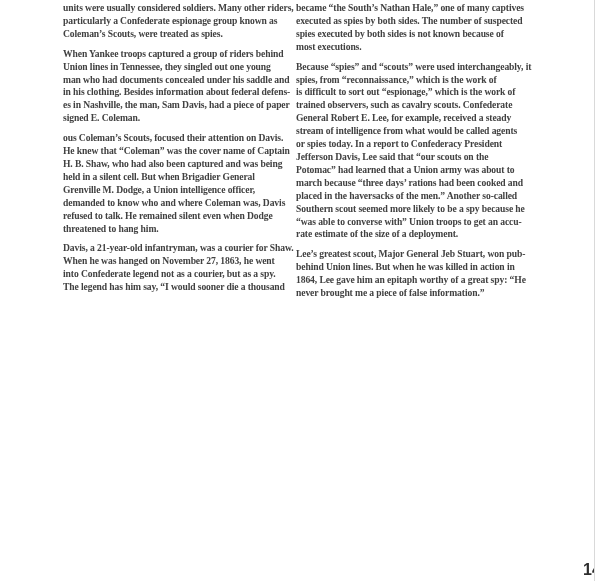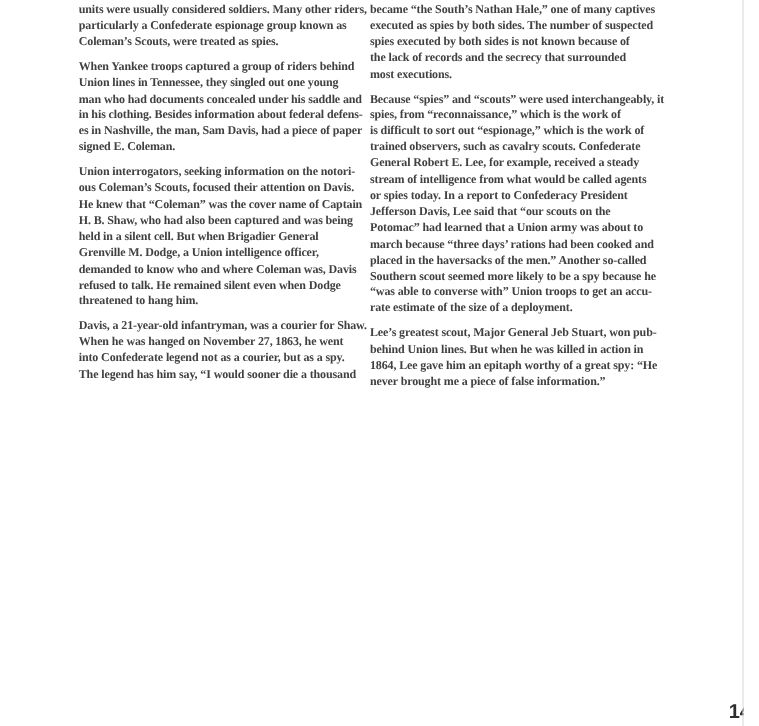--- a/index.html
+++ b/index.html
@@ -61,21 +61,20 @@
       </div>
       <div class="para">
         <div class="line">When Yankee troops captured a group of riders behind</div>
         <div class="line">Union lines in Tennessee, they singled out one young</div>
         <div class="line">man who had documents concealed under his saddle and</div>
         <div class="line">in his clothing. Besides information about federal defens-</div>
         <div class="line">es in Nashville, the man, Sam Davis, had a piece of paper</div>
         <div class="line">signed E. Coleman.</div>
       </div>
       <div class="para">
-        <div class="line">Union interrogators, seeking information on the notori-</div>
         <div class="line">ous Coleman’s Scouts, focused their attention on Davis.</div>
         <div class="line">He knew that “Coleman” was the cover name of Captain</div>
         <div class="line">H. B. Shaw, who had also been captured and was being</div>
         <div class="line">held in a silent cell. But when Brigadier General</div>
         <div class="line">Grenville M. Dodge, a Union intelligence officer,</div>
         <div class="line">demanded to know who and where Coleman was, Davis</div>
         <div class="line">refused to talk. He remained silent even when Dodge</div>
         <div class="line">threatened to hang him.</div>
       </div>
       <div class="para">
@@ -83,21 +82,20 @@
         <div class="line">When he was hanged on November 27, 1863, he went</div>
         <div class="line">into Confederate legend not as a courier, but as a spy.</div>
         <div class="line">The legend has him say, “I would sooner die a thousand</div>
       </div>
     </div>
   <div class="col col-right">
       <div class="para">
         <div class="line">became “the South’s Nathan Hale,” one of many captives</div>
         <div class="line">executed as spies by both sides. The number of suspected</div>
         <div class="line">spies executed by both sides is not known because of</div>
-        <div class="line">the lack of records and the secrecy that surrounded</div>
         <div class="line">most executions.</div>
       </div>
       <div class="para">
         <div class="line">Because “spies” and “scouts” were used interchangeably, it</div>
         <div class="line">spies, from “reconnaissance,” which is the work of</div>
         <div class="line">is difficult to sort out “espionage,” which is the work of</div>
         <div class="line">trained observers, such as cavalry scouts. Confederate</div>
         <div class="line">General Robert E. Lee, for example, received a steady</div>
         <div class="line">stream of intelligence from what would be called agents</div>
         <div class="line">or spies today. In a report to Confederacy President</div>

